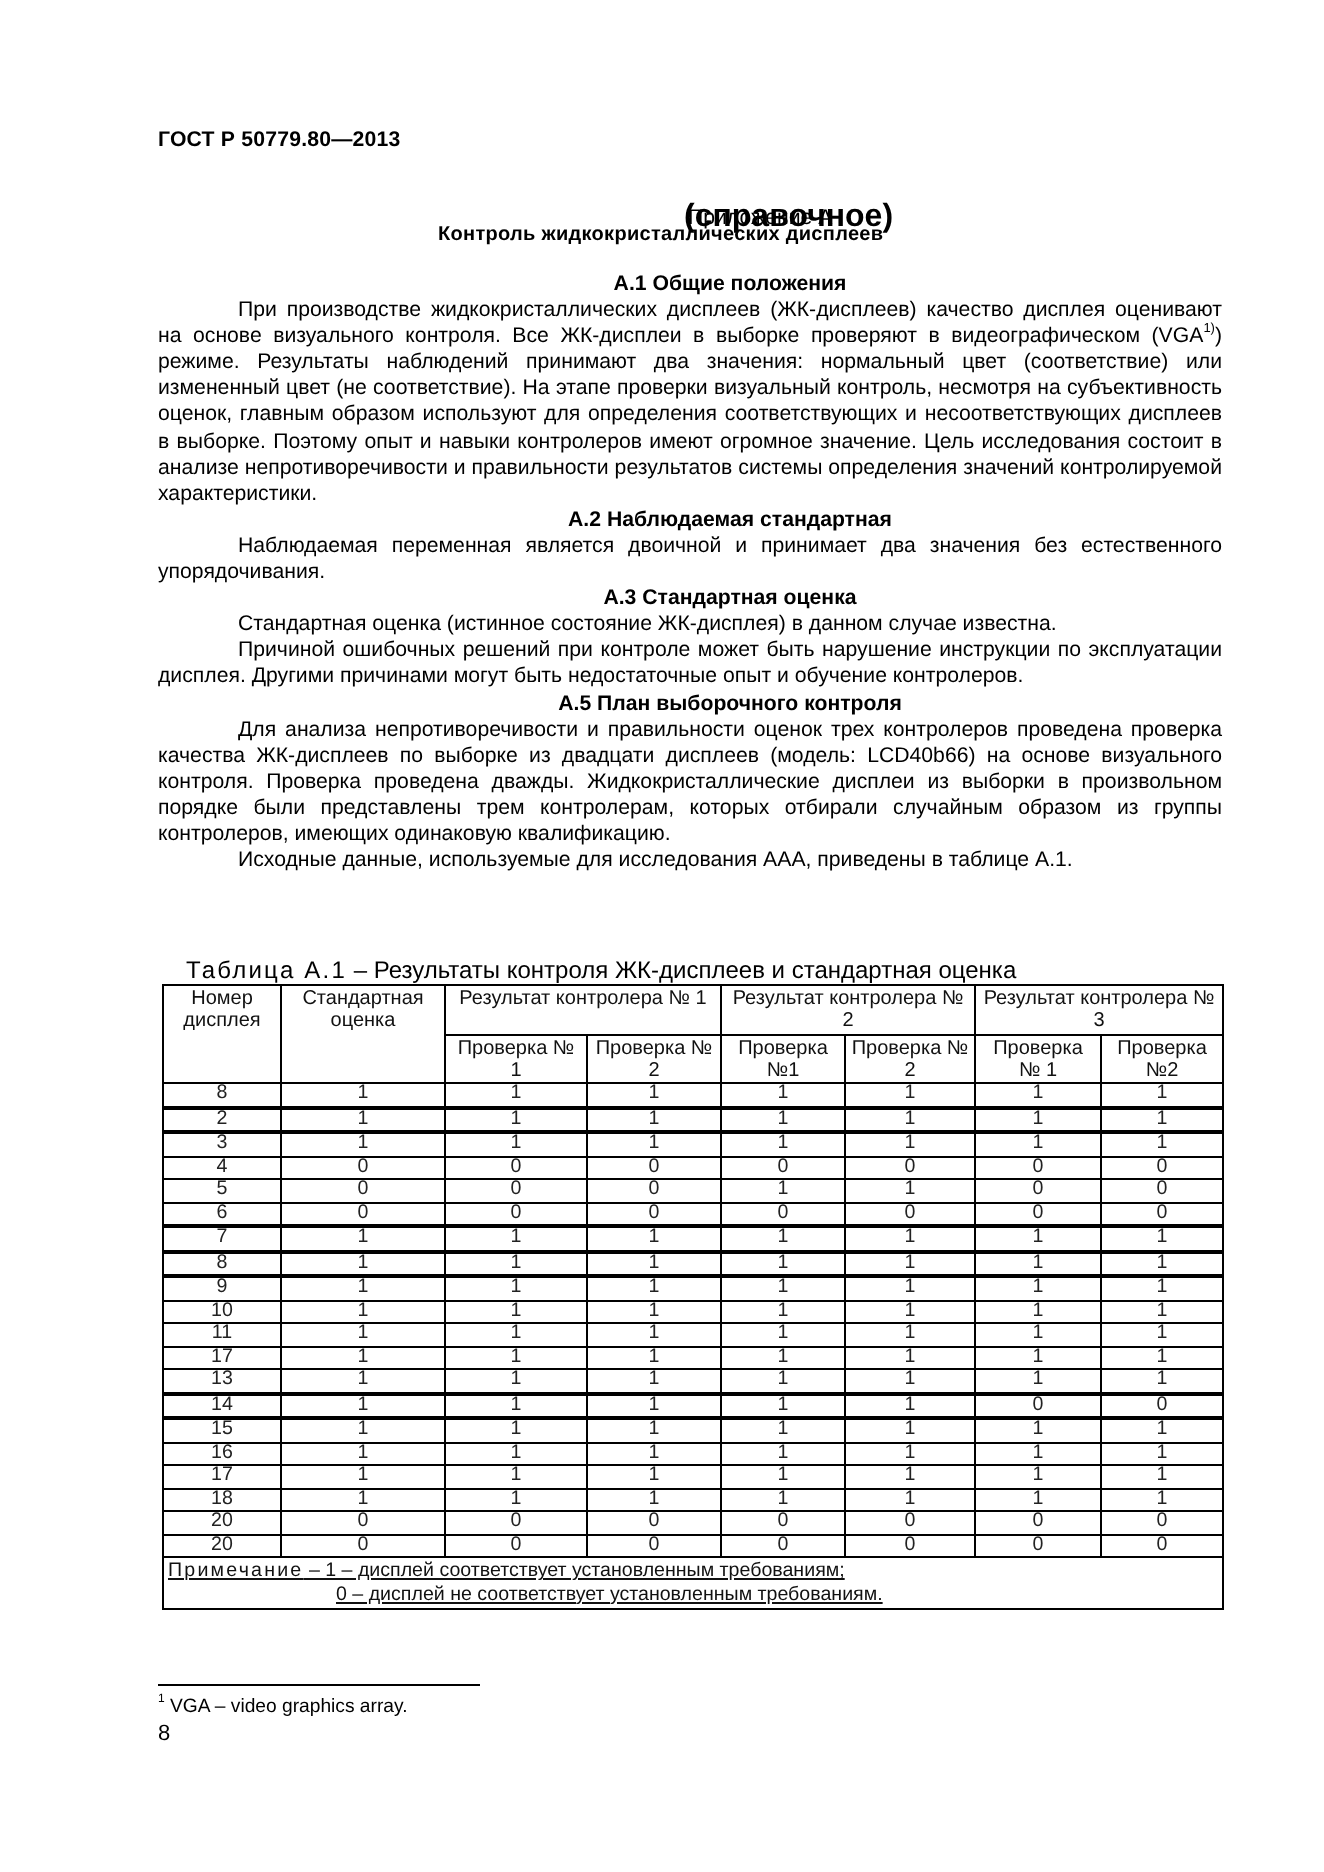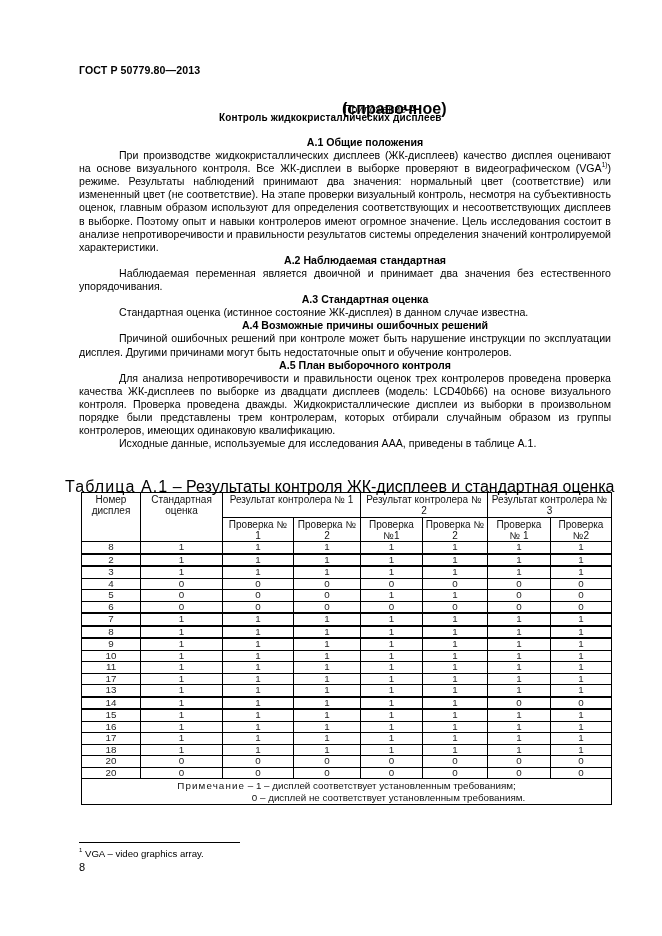--- a/index.html
+++ b/index.html
@@ -19,37 +19,37 @@
 
     .body-text {
       position: absolute; left: 79px; width: 532px; top: 136px;
       font-size: 10.6px; line-height: 13.1px;
     }
     .sec-h { font-weight: bold; padding-left: 40px; text-align: center; }
     .para { text-align: justify; text-indent: 40px; }
     sup { font-size: 6.5px; line-height: 0; position: relative; top: -1px; vertical-align: super; }
 
     .table-caption {
-      position: absolute; left: 65px; top: 478px; font-size: 16px; white-space: nowrap;
+      position: absolute; left: 93px; top: 478px; font-size: 12px; white-space: nowrap;
     }
     .table-caption .spaced { letter-spacing: 1.1px; }
 
     table.data {
       position: absolute; left: 81px; top: 492px; width: 530px;
       border-collapse: collapse; font-size: 10px; table-layout: fixed;
     }
     table.data td, table.data th {
       border: 1px solid #000; padding: 0 2px; text-align: center; font-weight: normal;
       line-height: 11px; vertical-align: top; color: #111;
     }
     table.data th { line-height: 11.3px; padding-top: 1px; }
     table.data tbody td { height: 10.2px; padding: 0; line-height: 10.5px; color: #222; font-size: 9.8px; }
     table.data tbody tr.thick td { border-top: 2px solid #000; }
     table.data td.note {
-      text-align: center; padding: 1px 2px 1px 2px; line-height: 11.5px; font-size: 9.8px;
+      text-align: left; padding: 1px 2px 1px 2px; line-height: 11.5px; font-size: 9.8px; text-decoration: underline;
     }
     .note .spaced { letter-spacing: 1.1px; }
     .note .l2 { padding-left: 84px; }
 
     .footnote-rule { position: absolute; left: 79px; top: 842px; width: 161px; border-top: 1px solid #000; }
     .footnote { position: absolute; left: 79px; top: 848px; font-size: 9.6px; white-space: nowrap; }
     .footnote sup { font-size: 6px; }
     .page-number { position: absolute; left: 79px; top: 861px; font-size: 11px; }
   </style>
 </head>
@@ -66,21 +66,20 @@
   <div class="body-text">
     <div class="sec-h">А.1 Общие положения</div>
     <div class="para"><span>При производстве жидкокристаллических дисплеев (ЖК-дисплеев) качество дисплея оценивают на основе визуального контроля. Все ЖК-дисплеи в выборке проверяют в видеографическом (VGA</span><sup>1)</sup><span>) режиме. Результаты наблюдений принимают два значения: нормальный цвет (соответствие) или измененный цвет (не соответствие). На этапе проверки визуальный контроль, несмотря на субъективность оценок, главным образом используют для определения соответствующих и несоответствующих дисплеев в выборке. Поэтому опыт и навыки контролеров имеют огромное значение. Цель исследования состоит в анализе непротиворечивости и правильности результатов системы определения значений контролируемой характеристики.</span></div>
 
     <div class="sec-h">А.2 Наблюдаемая стандартная</div>
     <div class="para">Наблюдаемая переменная является двоичной и принимает два значения без естественного упорядочивания.</div>
 
     <div class="sec-h">А.3 Стандартная оценка</div>
     <div class="para">Стандартная оценка (истинное состояние ЖК-дисплея) в данном случае известна.</div>
 
-    <div class="sec-h">А.4 Возможные причины ошибочных решений</div>
     <div class="para">Причиной ошибочных решений при контроле может быть нарушение инструкции по эксплуатации дисплея. Другими причинами могут быть недостаточные опыт и обучение контролеров.</div>
 
     <div class="sec-h">А.5 План выборочного контроля</div>
     <div class="para">Для анализа непротиворечивости и правильности оценок трех контролеров проведена проверка качества ЖК-дисплеев по выборке из двадцати дисплеев (модель: LCD40b66) на основе визуального контроля. Проверка проведена дважды. Жидкокристаллические дисплеи из выборки в произвольном порядке были представлены трем контролерам, которых отбирали случайным образом из группы контролеров, имеющих одинаковую квалификацию.</div>
 
     <div class="para">Исходные данные, используемые для исследования ААА, приведены в таблице А.1.</div>
   </div>
 
   <div class="table-caption"><span class="spaced">Таблица А.1</span><span> – Результаты контроля ЖК-дисплеев и стандартная оценка</span></div>
 

